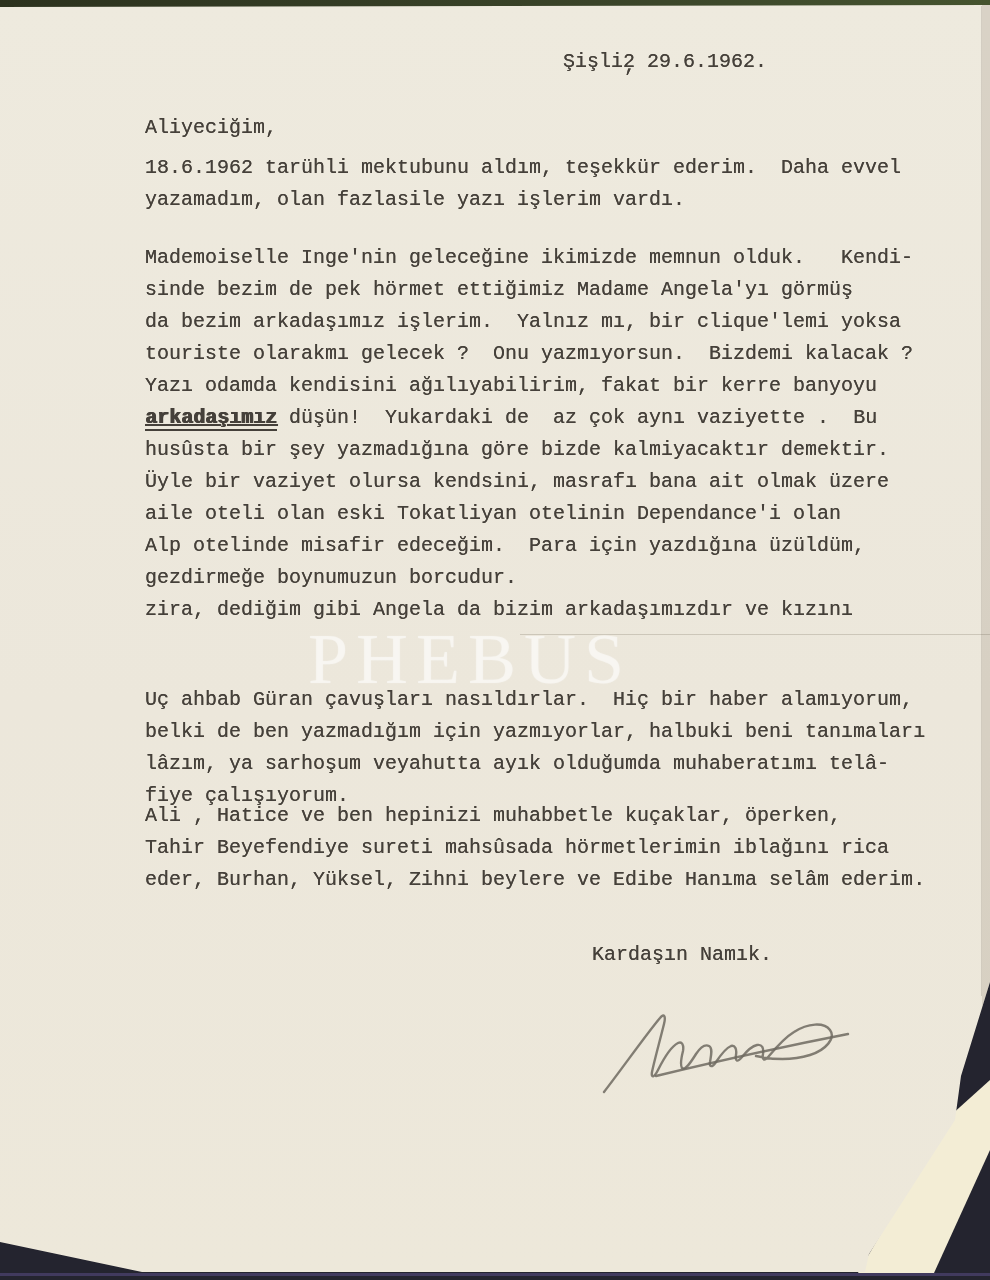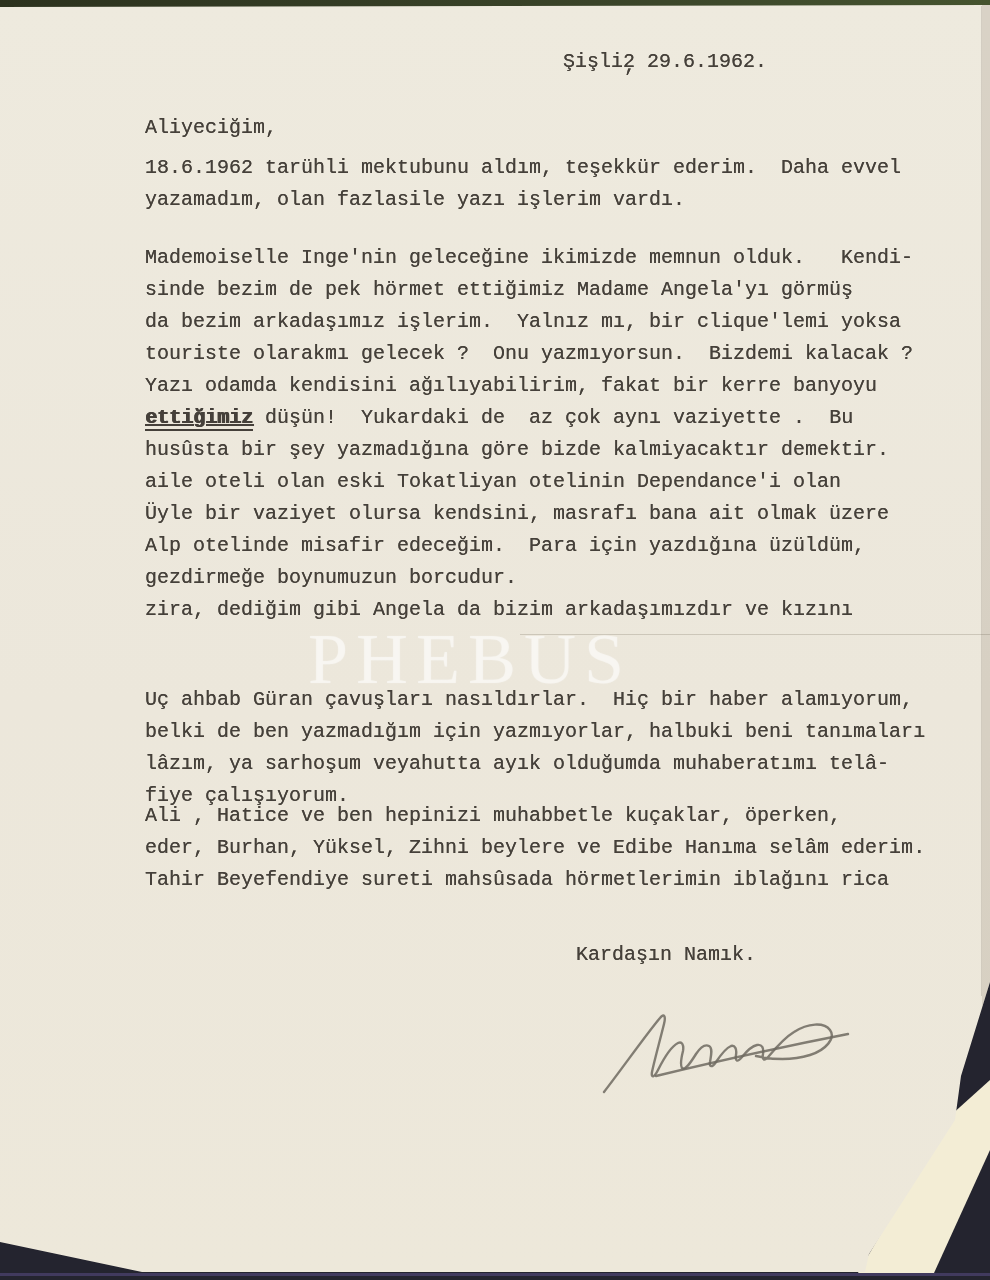--- a/index.html
+++ b/index.html
@@ -28,21 +28,21 @@
   .crease-v{position:absolute;left:981px;top:6px;width:1px;height:990px;
     background:rgba(90,80,65,0.18);}
   
   .content{position:absolute;inset:0;z-index:4;color:#45403a;}
   .tline,.tblock .line{
     font-size:20px;line-height:32px;white-space:pre;
     text-shadow:0 0 0.6px rgba(62,56,48,0.85);
   }
   .tblock{position:absolute;left:145px;width:820px;}
   .dateline{position:absolute;left:563px;top:46px;}
-  .closing{position:absolute;left:576px;top:939px;text-align:right;}
+  .closing{position:absolute;left:592px;top:939px;text-align:right;}
   .ovr{position:relative;display:inline-block;}
   .ovr .over{position:absolute;left:1px;top:4px;}
   .struck{font-weight:bold;border-bottom:2px solid currentColor;
     text-decoration:underline;text-shadow:1px 0 currentColor,0 0 0.6px rgba(62,56,48,0.85);}
   
   .watermark{position:absolute;left:308px;top:618px;z-index:5;
     font-family:"Liberation Serif","DejaVu Serif",serif;
     font-size:72px;letter-spacing:8px;color:rgba(255,255,255,0.5);
     text-shadow:0 0 2px rgba(255,255,255,0.25);pointer-events:none;text-align:right;}
   
@@ -77,40 +77,40 @@
       <div class="line">18.6.1962 tarühli mektubunu aldım, teşekkür ederim.  Daha evvel</div>
       <div class="line">yazamadım, olan fazlasile yazı işlerim vardı.</div>
     </div>
 
     <div class="tblock" style="top:242px">
       <div class="line">Mademoiselle Inge'nin geleceğine ikimizde memnun olduk.   Kendi-</div>
       <div class="line">sinde bezim de pek hörmet ettiğimiz Madame Angela'yı görmüş</div>
       <div class="line">da bezim arkadaşımız işlerim.  Yalnız mı, bir clique'lemi yoksa</div>
       <div class="line">touriste olarakmı gelecek ?  Onu yazmıyorsun.  Bizdemi kalacak ?</div>
       <div class="line">Yazı odamda kendisini ağılıyabilirim, fakat bir kerre banyoyu</div>
-      <div class="line"><span class="struck">ettiğimiz</span><span> düşün!  Yukardaki de  az çok aynı vaziyette .  Bu</span></div>
+      <div class="line"><span class="struck">arkadaşımız</span><span> düşün!  Yukardaki de  az çok aynı vaziyette .  Bu</span></div>
       <div class="line">husûsta bir şey yazmadığına göre bizde kalmiyacaktır demektir.</div>
+      <div class="line">Üyle bir vaziyet olursa kendsini, masrafı bana ait olmak üzere</div>
       <div class="line">aile oteli olan eski Tokatliyan otelinin Dependance'i olan</div>
-      <div class="line">Üyle bir vaziyet olursa kendsini, masrafı bana ait olmak üzere</div>
       <div class="line">Alp otelinde misafir edeceğim.  Para için yazdığına üzüldüm,</div>
       <div class="line">gezdirmeğe boynumuzun borcudur.</div>
       <div class="line">zira, dediğim gibi Angela da bizim arkadaşımızdır ve kızını</div>
     </div>
 
     <div class="tblock" style="top:684px">
       <div class="line">Uç ahbab Güran çavuşları nasıldırlar.  Hiç bir haber alamıyorum,</div>
       <div class="line">belki de ben yazmadığım için yazmıyorlar, halbuki beni tanımaları</div>
       <div class="line">lâzım, ya sarhoşum veyahutta ayık olduğumda muhaberatımı telâ-</div>
       <div class="line">fiye çalışıyorum.</div>
     </div>
 
     <div class="tblock" style="top:800px">
       <div class="line">Ali , Hatice ve ben hepinizi muhabbetle kuçaklar, öperken,</div>
+      <div class="line">Tahir Beyefendiye sureti mahsûsada hörmetlerimin iblağını rica</div>
       <div class="line">eder, Burhan, Yüksel, Zihni beylere ve Edibe Hanıma selâm ederim.</div>
-      <div class="line">Tahir Beyefendiye sureti mahsûsada hörmetlerimin iblağını rica</div>
     </div>
 
     <div class="tline closing">Kardaşın Namık.</div>
 
     <div class="signature" aria-label="Namık">
       <svg width="290" height="95" viewBox="0 0 290 95">
         <path d="M8 88 C28 62 52 28 64 14 C68 9 70 12 68 20 C63 40 58 58 56 68 C55 74 58 74 62 66
                  C68 54 76 42 82 39 C86 37 88 41 87 47 C85 55 84 61 86 64 C89 67 95 58 100 50
                  C104 44 109 40 113 42 C117 44 115 52 114 58 C113 63 116 64 120 58 C124 52 130 44 135 42
                  C139 41 141 45 140 51 C139 57 141 59 146 53 C150 48 156 42 161 41 C166 40 168 44 167 50

